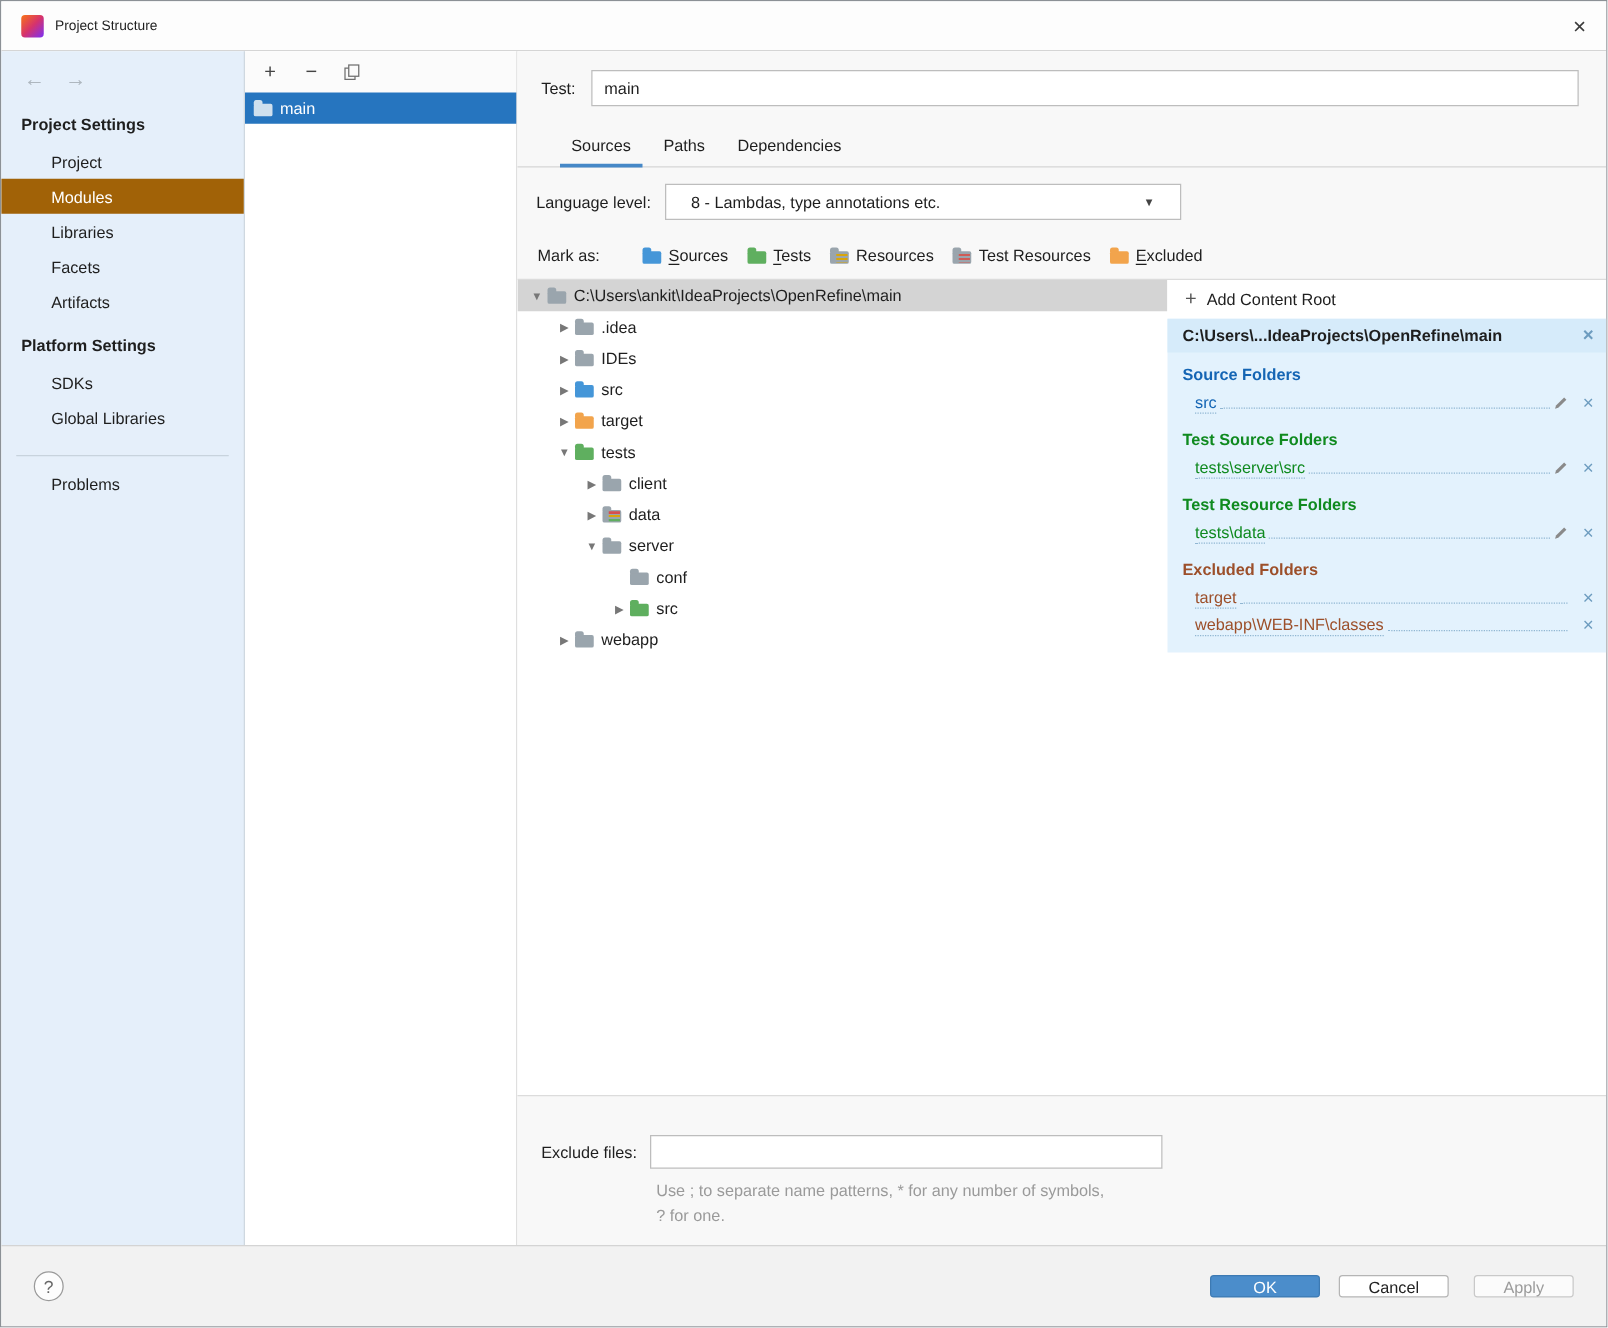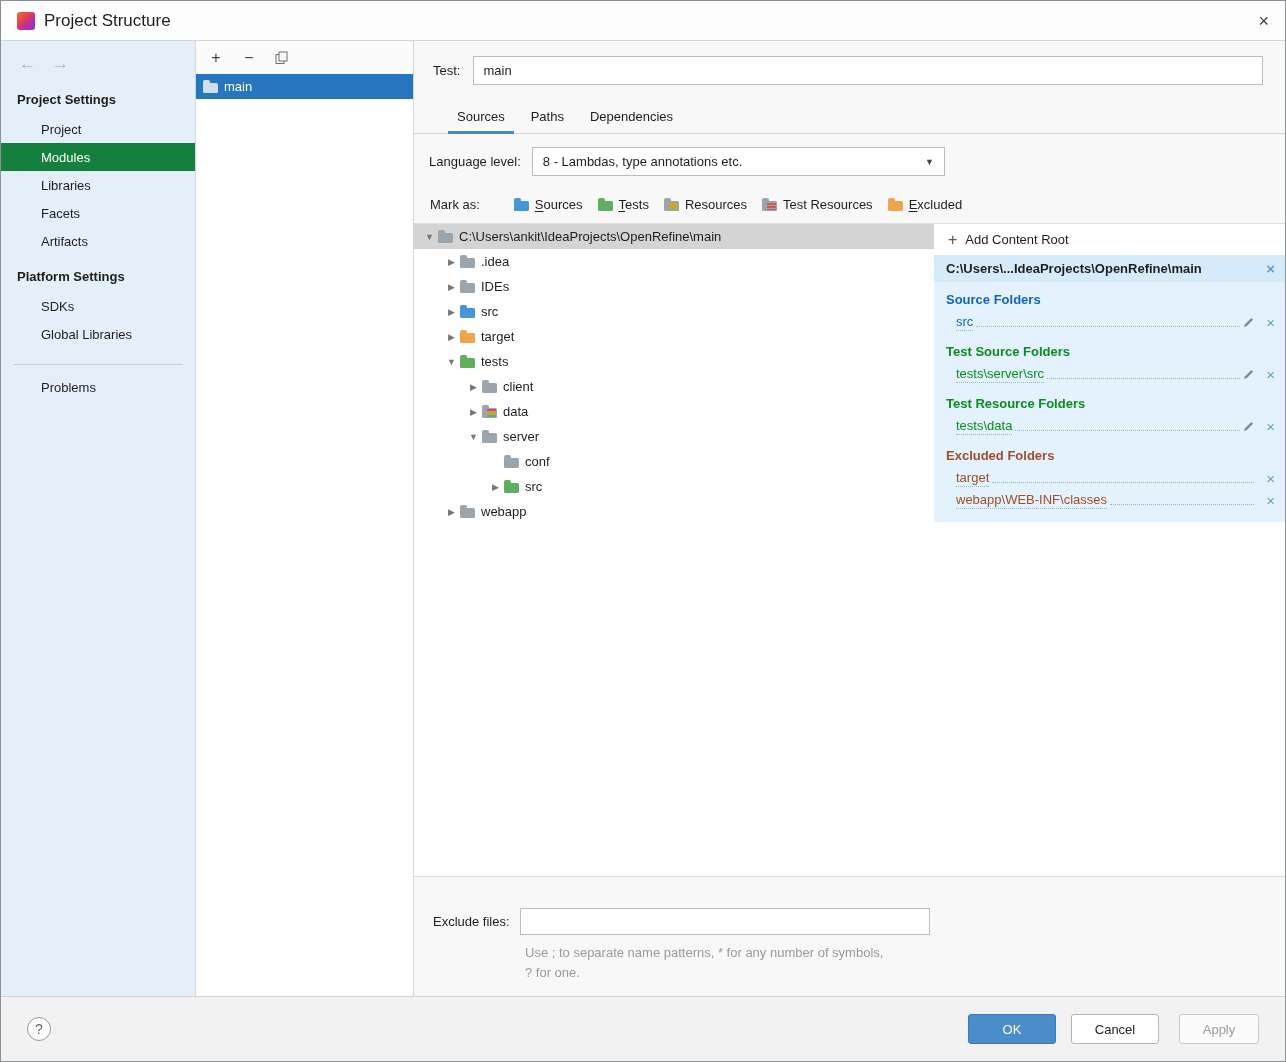--- a/index.html
+++ b/index.html
@@ -7,35 +7,35 @@
   body { font-family: "Liberation Sans", sans-serif; font-size: 13px; color: #1e1e1e; }
 
   .window { width: 1286px; height: 1062px; background: #fff; border: 1px solid #8c9196;
             display: flex; flex-direction: column; position: relative; overflow: hidden; }
 
   
   .titlebar { height: 40px; flex: none; display: flex; align-items: center; gap: 9px;
               padding: 0 16px; background: #fdfdfd; border-bottom: 1px solid #d5d5d5; }
   .app-icon { width: 18px; height: 18px; border-radius: 3px; flex: none;
               background: linear-gradient(135deg, #f97316 0%, #d6336c 50%, #7b2ff7 100%); }
-  .title-text { font-size: 17px; color: #1e1e1e; }
+  .title-text { font-size: 11px; color: #1e1e1e; }
   .close-x { margin-left: auto; font-size: 18px; color: #3c3c3c; cursor: default; line-height: 1; }
 
   
   .middle { flex: 1; display: flex; min-height: 0; }
 
   
   .sidebar { width: 195px; flex: none; background: #e5effa; border-right: 1px solid #cfd8e0;
              display: flex; flex-direction: column; }
   .nav-arrows { display: flex; gap: 16px; padding: 14px 18px 4px 18px; }
   .nav-arrow { color: #aeb7bf; font-size: 17px; line-height: 1; }
   .side-header { font-weight: bold; padding: 16px 16px 8px 16px; color: #1e1e1e; }
   .side-header.second { padding-top: 14px; }
   .side-item { height: 28px; display: flex; align-items: center; padding-left: 40px; cursor: default; }
-  .side-item.selected { background: #15803d; color: #fff; }
+  .side-item.selected { background: #a16207; color: #fff; }
   .side-divider { border: none; border-top: 1px solid #c8d3dd; margin: 16px 12px 8px 12px; }
 
   
   .module-panel { width: 218px; flex: none; background: #fff; border-right: 1px solid #d5d5d5;
                   display: flex; flex-direction: column; }
   .module-toolbar { height: 33px; flex: none; display: flex; align-items: center; gap: 19px;
                     padding-left: 13px; background: #fbfbfb; }
   .tb-icon { color: #444; font-size: 16px; line-height: 1; width: 14px; text-align: center; }
   .module-row { height: 25px; display: flex; align-items: center; gap: 6px; padding-left: 7px;
                 background: #2675bf; color: #fff; }
@@ -61,21 +61,21 @@
                 padding: 0 9px; font: inherit; color: #1e1e1e; }
 
   .tabs { display: flex; margin-top: 17px; padding-left: 30px; border-bottom: 1px solid #d5d5d5; }
   .tab { padding: 7px 13px 9px 13px; position: relative; cursor: default; color: #1e1e1e; }
   .tab.active::after { content: ""; position: absolute; left: 4px; right: 4px; bottom: -1px;
                        height: 3px; background: #4688c7; }
 
   .lang-row { display: flex; align-items: center; margin: 13px 22px 0 15px; }
   .lang-label { margin-right: 11px; }
   .combo { width: 413px; height: 29px; background: #fff; border: 1px solid #bdbdbd;
-           display: flex; align-items: center; justify-content: space-between; padding: 0 10px; }
+           display: flex; align-items: center; justify-content: space-between; padding: 0 20px; }
   .combo-arrow { font-size: 9px; color: #444; }
 
   .mark-row { display: flex; align-items: center; gap: 15px; margin: 21px 22px 11px 16px; }
   .mark-label { margin-right: 19px; }
   .mark-btn { display: flex; align-items: center; gap: 6px; background: none; border: none;
               font: inherit; color: #1e1e1e; padding: 0; cursor: default; }
   u { text-decoration: underline; text-underline-offset: 2px; }
 
   
   .split { flex: 1; display: flex; min-height: 0; background: #fff; }
@@ -118,21 +118,21 @@
                    padding: 0 8px; font: inherit; }
   .exclude-help { margin: 8px 0 0 92px; color: #9a9a9a; line-height: 1.5; }
 
   
   .footer { height: 65px; flex: none; background: #f2f2f2; border-top: 1px solid #d4d4d4;
             display: flex; align-items: center; padding: 0 26px; }
   .help-btn { width: 24px; height: 24px; border-radius: 50%; border: 1px solid #9a9a9a;
               color: #666; display: flex; align-items: center; justify-content: center;
               font-size: 14px; background: #fdfdfd; }
   .footer-spacer { flex: 1; }
-  .btn { height: 30px; min-width: 88px; border-radius: 3px; font: inherit; padding: 0 14px; cursor: default; }
+  .btn { height: 18px; min-width: 88px; border-radius: 3px; font: inherit; padding: 0 14px; cursor: default; }
   .btn-ok { background: #4b8dcb; border: 1px solid #3d7ab3; color: #fff; margin-right: 15px; }
   .btn-cancel { background: #fff; border: 1px solid #b5b5b5; color: #222; margin-right: 20px; }
   .btn-apply { background: #fbfbfb; border: 1px solid #c9c9c9; color: #9c9c9c; min-width: 80px; }
 
   svg { display: block; }
 </style>
 </head>
 <body>
 
 <div class="window">

